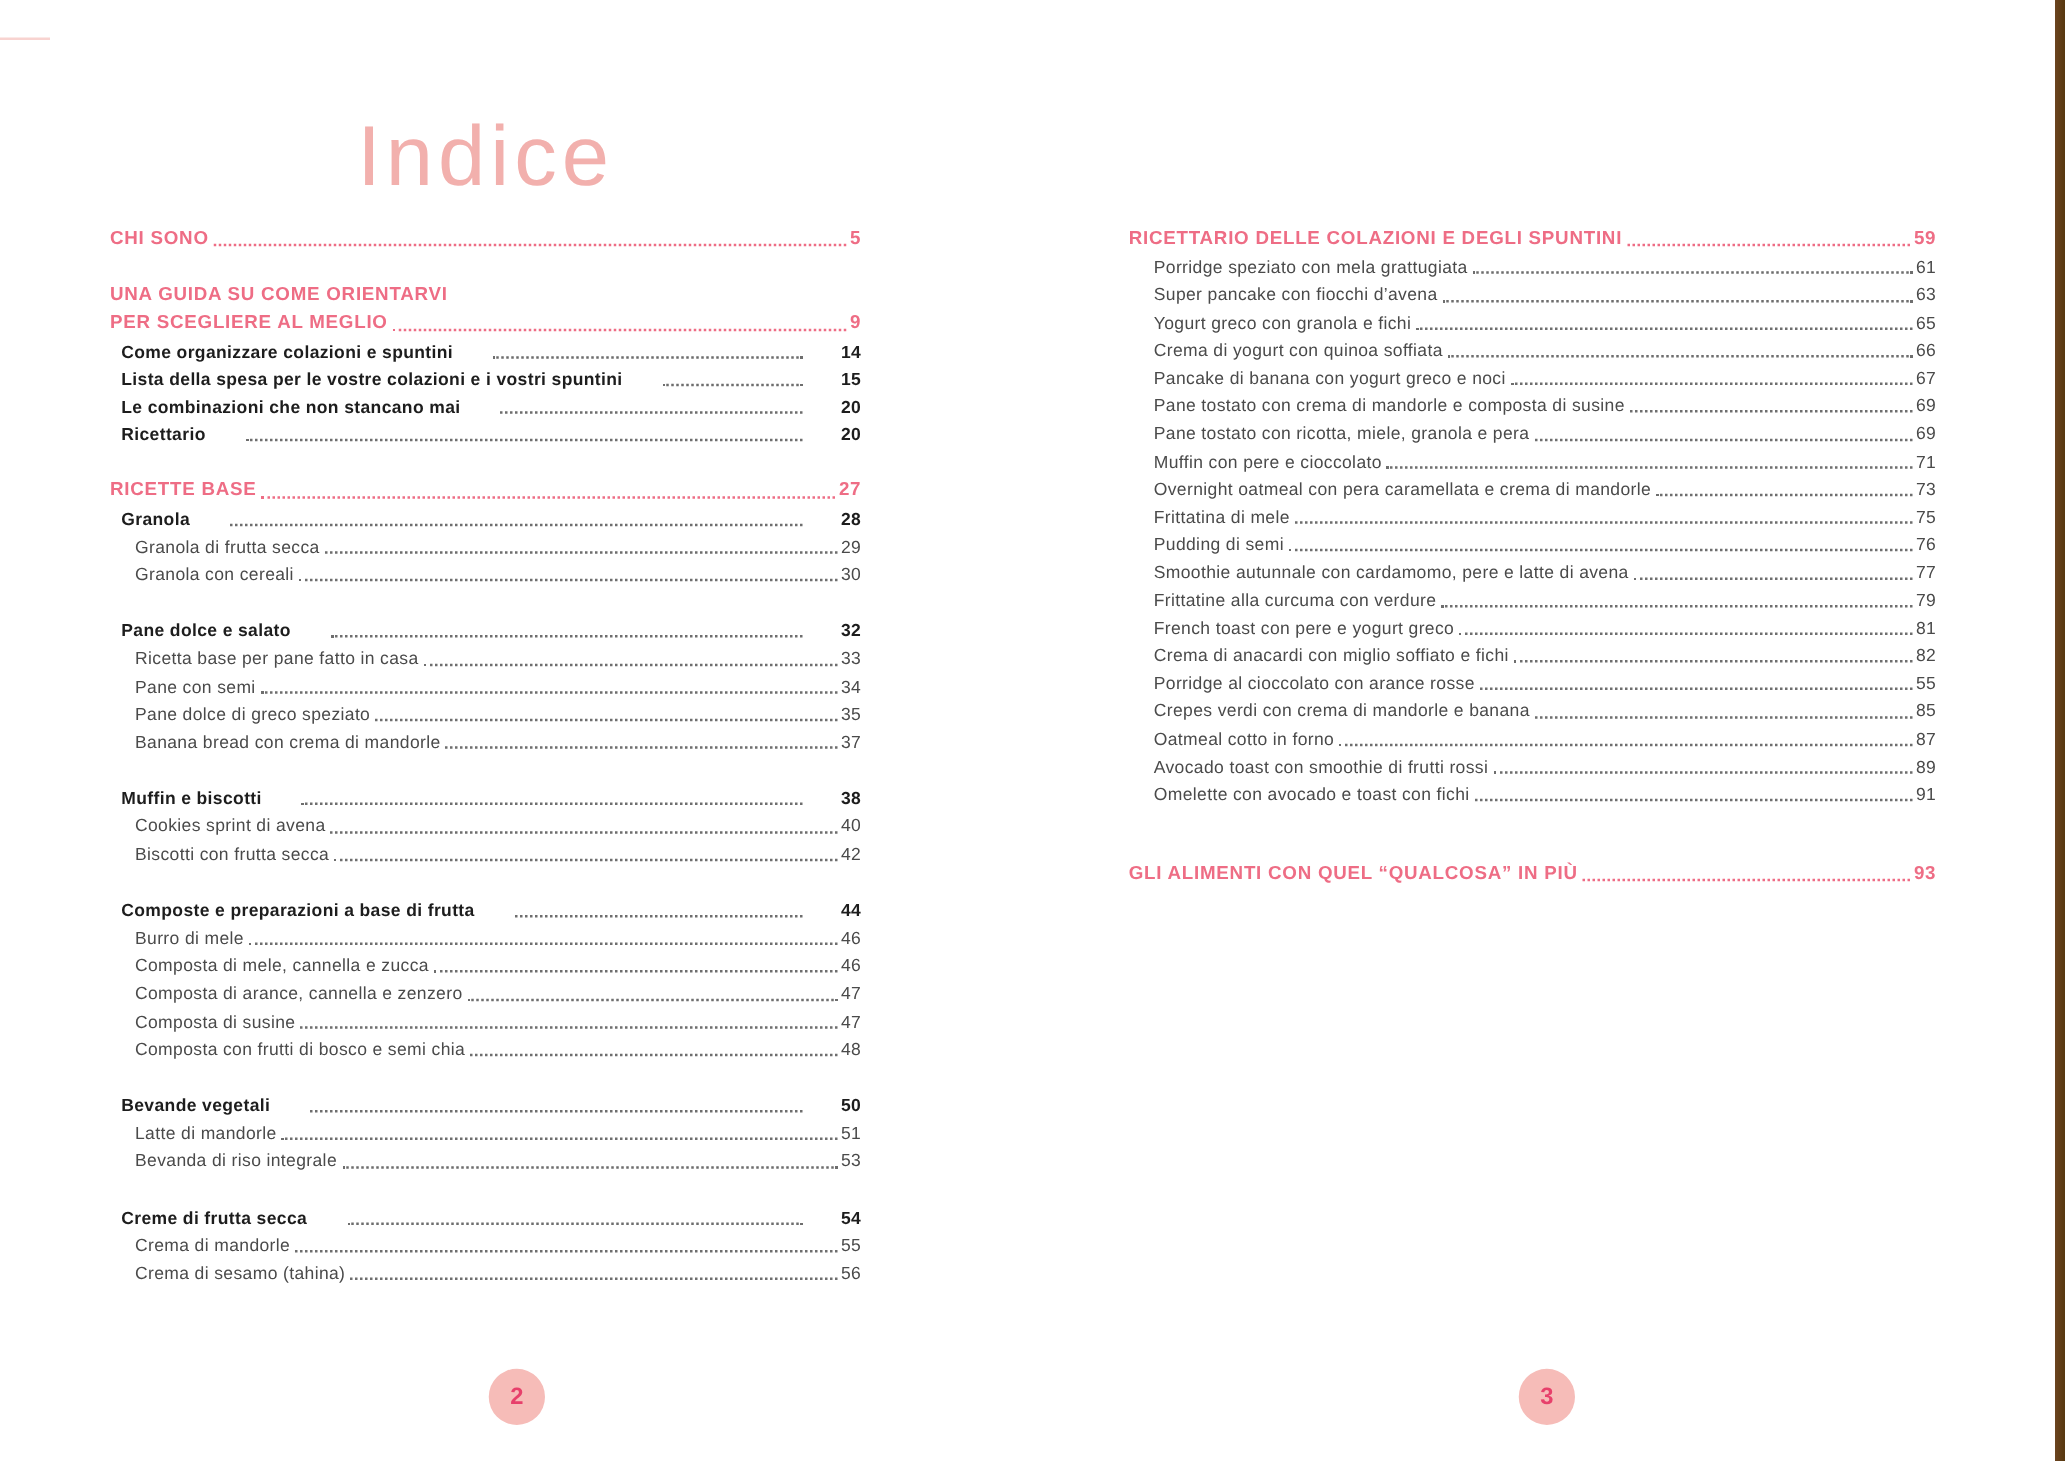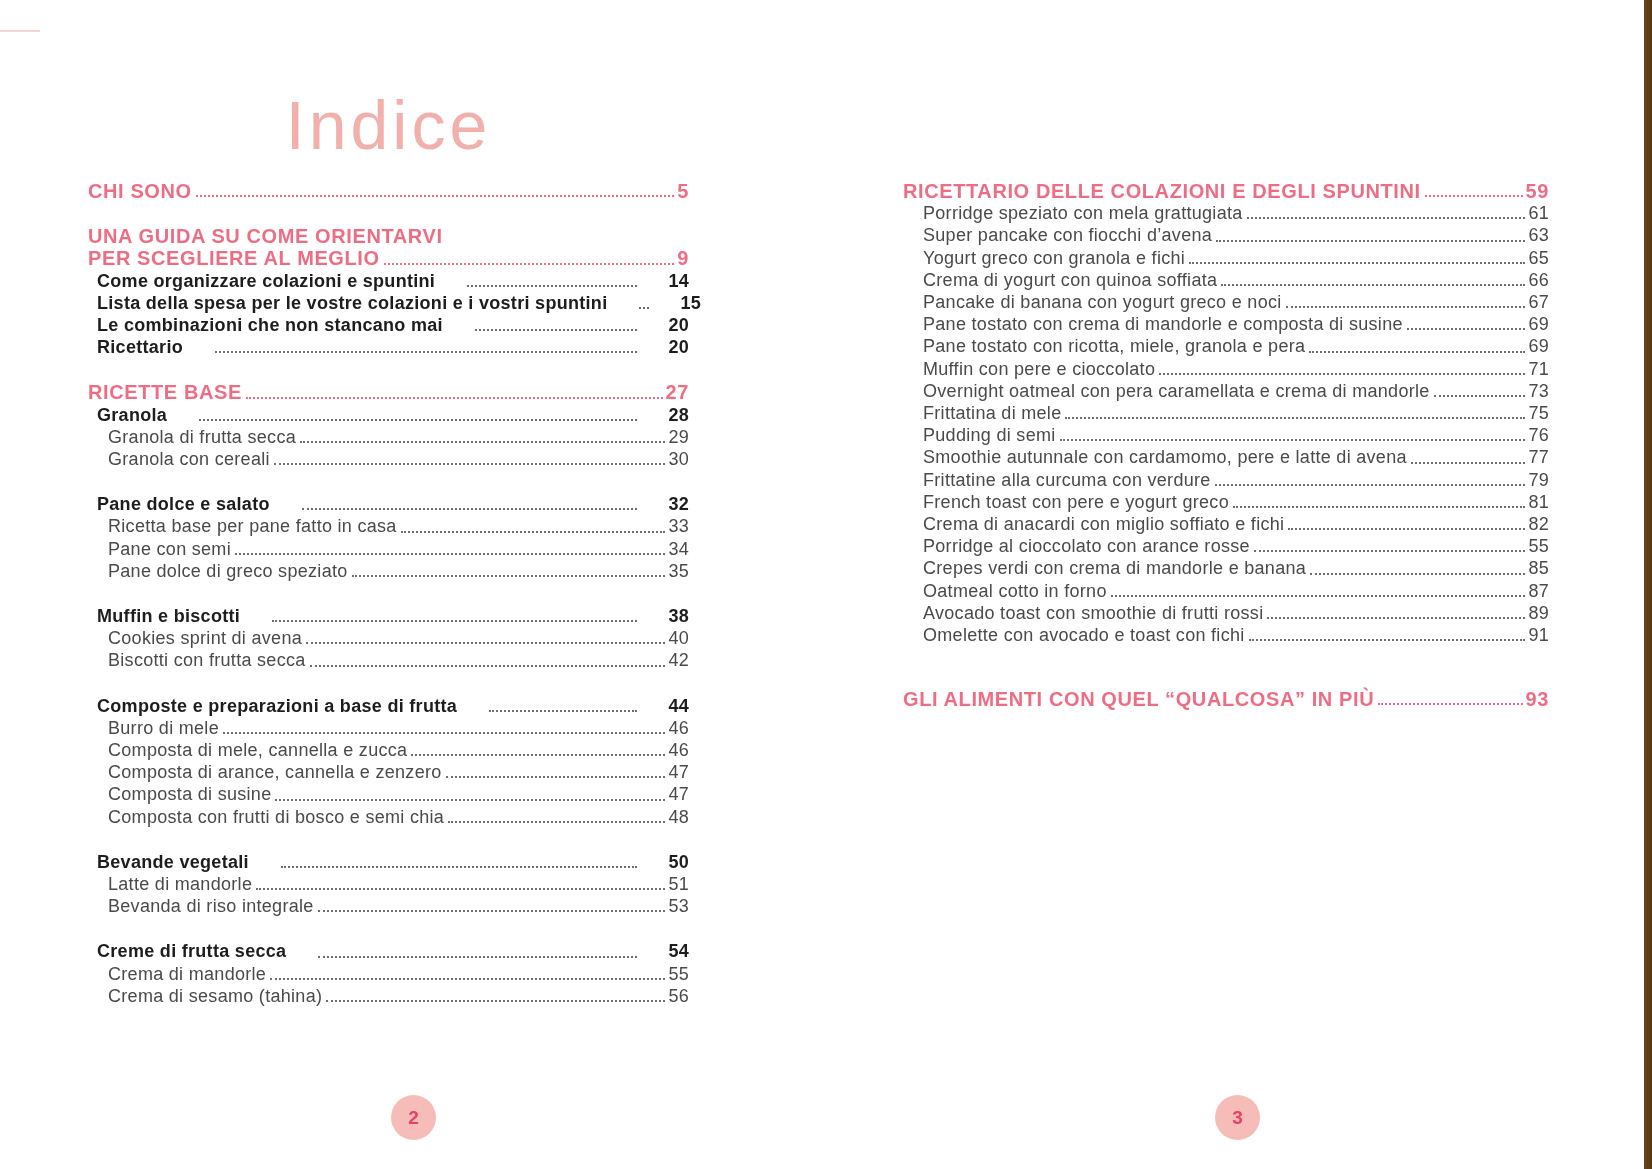--- a/index.html
+++ b/index.html
@@ -29,31 +29,31 @@
     color:var(--title-pink,#f2b0ad);
   }
   .page { position:absolute; top:180px; }
   #left-page  { left:88px;  width:601px; }
   #right-page { left:903px; width:646px; }
   .toc-block { margin-bottom:23px; }
   #right-page .toc-block { margin-bottom:42px; }
   .toc-block:last-child { margin-bottom:0; }
   .toc-row {
     display:flex; align-items:flex-end;
-    line-height:22.2px; font-size:18px;
+    line-height:22.2px; font-size:14px;
     letter-spacing:0.3px;
   }
   .lbl { white-space:nowrap; }
   .leader {
     flex:1 1 auto; min-width:10px;
     border-bottom:2px dotted var(--leader-gray,#6e6e6e);
     margin:0 3px 5px 4px;
   }
   .pg { white-space:nowrap; }
-  .section { color:var(--section-pink,#ee6d85); font-weight:bold; font-size:20px; letter-spacing:0.6px;align-items:flex-end; }
+  .section { color:var(--section-pink,#ee6d85); font-weight:bold; font-size:15px; letter-spacing:0.6px;align-items:flex-end; }
   .section .leader { border-color:var(--section-pink,#ee6d85); }
   .bold { color:var(--bold-text,#1d1d1d); font-weight:bold; margin-left:9px;gap:28px; }
   .entry { color:var(--body-text,#4a4a4a); font-weight:normal; margin-left:20px; }
   .page-circle {
     position:absolute; top:1095px;
     width:45px; height:45px; border-radius:50%;
     background:var(--circle-fill,#f6bcb8);
     color:var(--circle-text,#e7406b);
     font-size:19px; font-weight:bold;
     display:flex; align-items:center; justify-content:center;
@@ -143,20 +143,25 @@
       <div class="toc-row entry">
         <span class="lbl">Pane con semi</span>
         <span class="leader"></span>
         <span class="pg">34</span>
       </div>
       <div class="toc-row entry">
         <span class="lbl">Pane dolce di greco speziato</span>
         <span class="leader"></span>
         <span class="pg">35</span>
       </div>
+      <div class="toc-row entry">
+        <span class="lbl">Banana bread con crema di mandorle</span>
+        <span class="leader"></span>
+        <span class="pg">37</span>
+      </div>
     </div>
     <div class="toc-block">
       <div class="toc-row bold">
         <span class="lbl">Muffin e biscotti</span>
         <span class="leader"></span>
         <span class="pg">38</span>
       </div>
       <div class="toc-row entry">
         <span class="lbl">Cookies sprint di avena</span>
         <span class="leader"></span>

